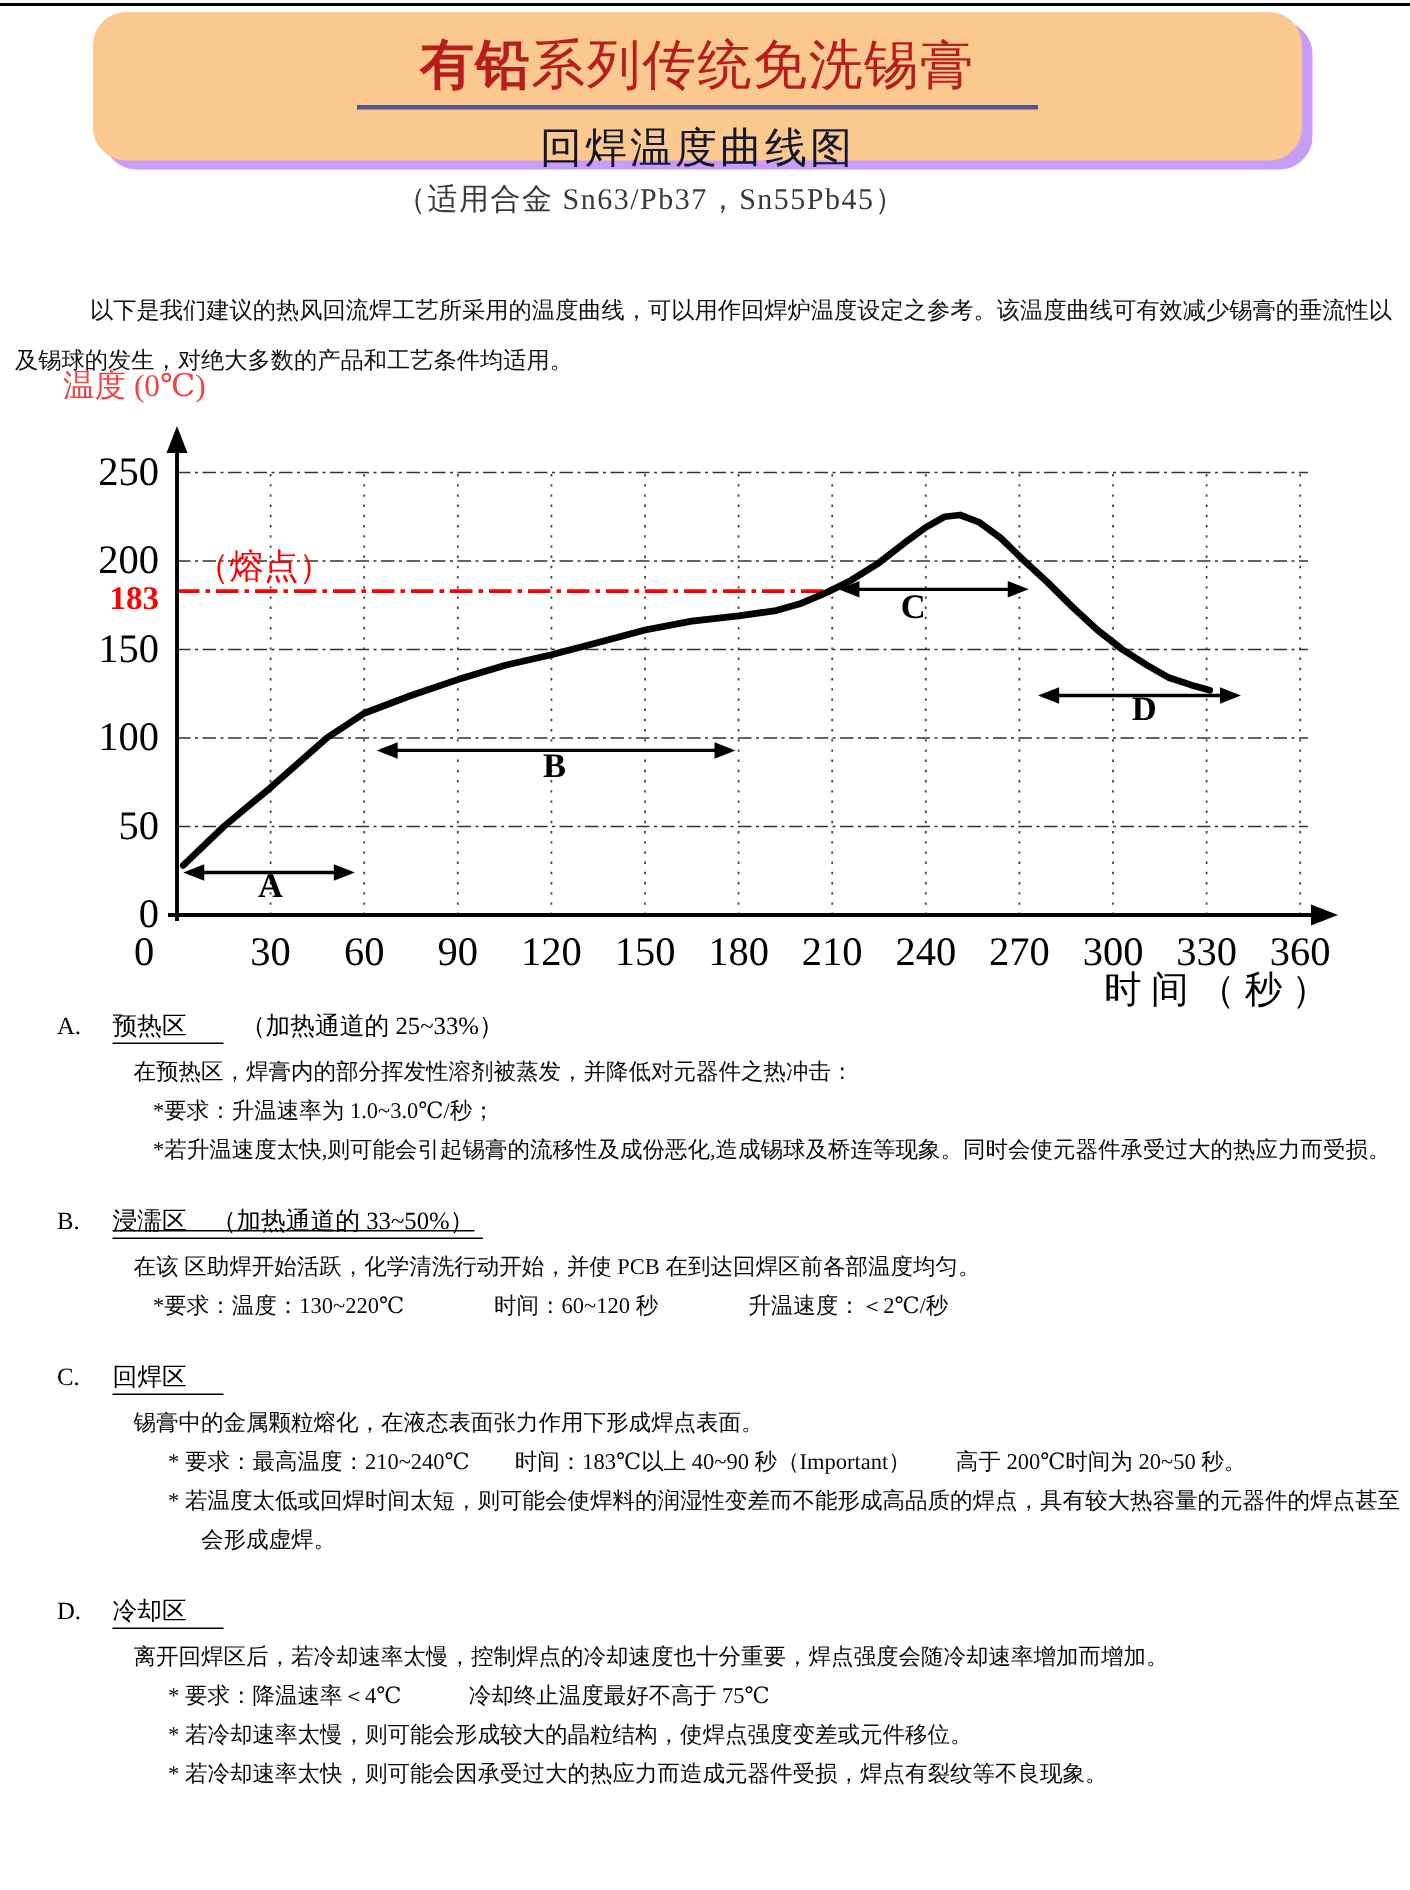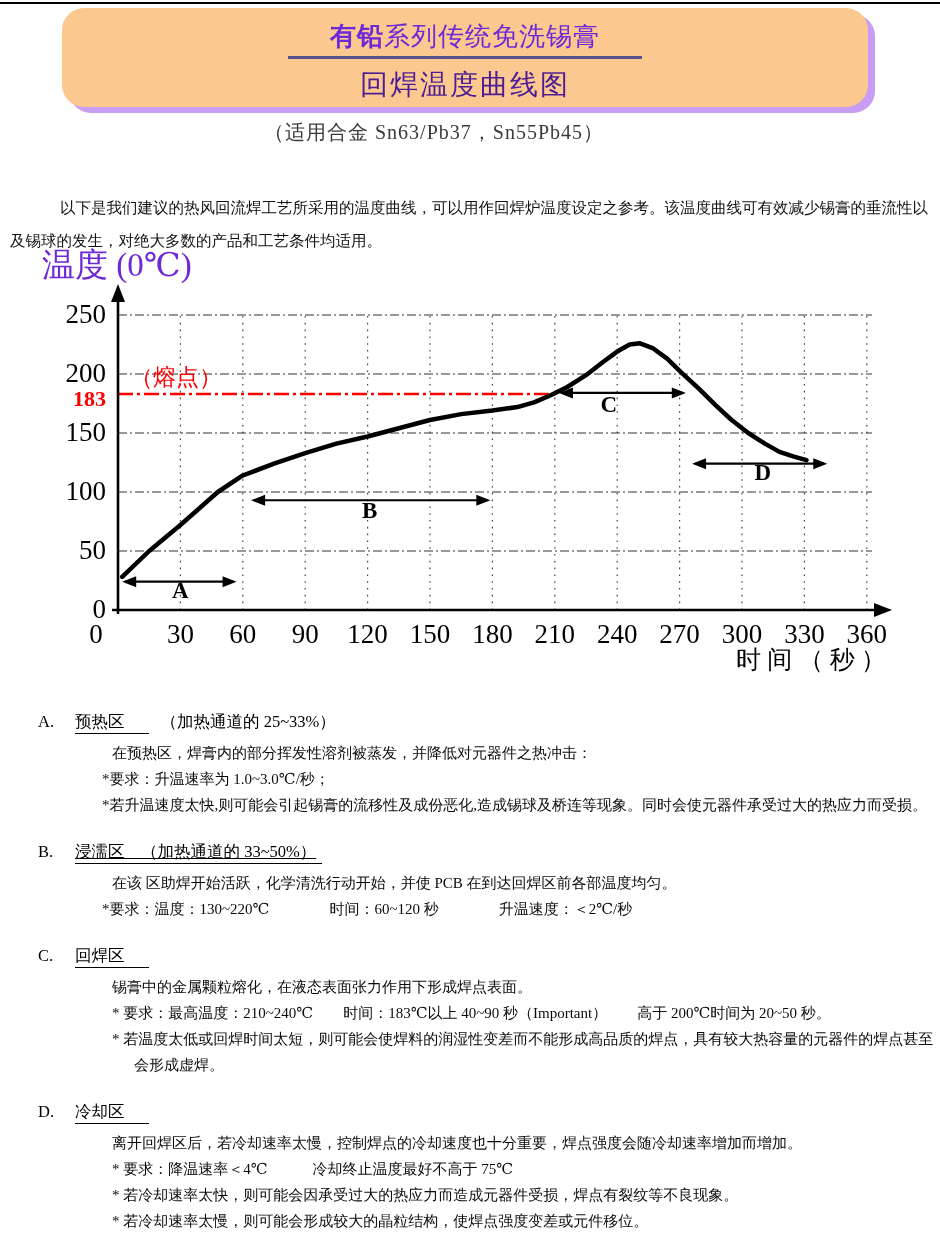--- a/index.html
+++ b/index.html
@@ -8,38 +8,38 @@
     font-family:"Liberation Serif","DejaVu Serif",serif;color:#111;
     overflow:hidden;
   }
   #top-rule{position:absolute;top:2px;left:0;width:940px;height:2px;background:#000;}
   #header-box{
     position:absolute;left:62px;top:8px;width:806px;height:99px;
     background:#FBC88F;border-radius:22px;
     box-shadow:7px 6px 0 0 #C99CF5;
     text-align:center;
   }
-  #title1{margin-top:11px;font-size:26px;color:#6d28d9;letter-spacing:1px;}
+  #title1{margin-top:11px;font-size:36px;color:#b91c1c;letter-spacing:1px;}
   #title1 .u{display:inline-block;border-bottom:3px solid #54548C;padding:0 42px 2px 42px;}
   #title1 .bold{font-weight:bold;}
-  #title2{margin-top:7px;font-size:28px;color:#4c1d95;letter-spacing:2px;}
+  #title2{margin-top:7px;font-size:28px;color:#0f172a;letter-spacing:2px;}
   #subtitle{position:absolute;top:119px;left:0;width:868px;text-align:center;
     font-size:20px;color:#3a3a3a;letter-spacing:1px;}
   #intro{position:absolute;top:191px;left:10px;width:922px;font-size:15.5px;
     line-height:33px;text-indent:50px;}
-  #ylabel{position:absolute;left:42px;top:243px;font-size:33px;color:#6d28d9;}
+  #ylabel{position:absolute;left:42px;top:243px;font-size:21px;color:#ef4444;}
   #chart-wrap{position:absolute;left:48px;top:272px;width:892px;height:408px;}
-  #sections{position:absolute;left:0;top:688px;width:940px;}
+  #sections{position:absolute;left:0;top:650px;width:940px;}
   .sec-heading{margin:22px 0 6px 0;font-size:16.5px;line-height:24px;color:#000;}
   .sec-letter{display:inline-block;margin-left:38px;width:37px;}
   .u-name{border-bottom:1.5px solid #000;padding:0 24px 2px 0;}
   .u-all{border-bottom:1.5px solid #000;padding:0 6px 2px 0;text-decoration:underline;}
   .sec-suffix{margin-left:12px;}
   .sec-line{font-size:15px;line-height:26px;color:#0a0a0a;}
-  .sec-line.para{margin-left:112px;margin-right:10px;}
+  .sec-line.para{margin-left:89px;margin-right:10px;}
   .sec-line.sub{margin-left:102px;margin-right:6px;}
   .sec-line.star{margin-left:112px;margin-right:3px;padding-left:22px;text-indent:-22px;}
 </style>
 </head>
 <body>
 
 <div id="top-rule"></div>
 
 <div id="header-box">
   <div id="title1"><span class="u"><span class="bold">有铅</span><span>系列传统免洗锡膏</span></span></div>
@@ -134,16 +134,16 @@
     <div class="section">
       <div class="sec-heading"><span class="sec-letter">C.</span><span class="u-name">回焊区</span></div>
       <div class="sec-line para">锡膏中的金属颗粒熔化，在液态表面张力作用下形成焊点表面。</div>
       <div class="sec-line star">* 要求：最高温度：210~240℃　　时间：183℃以上 40~90 秒（Important）　　高于 200℃时间为 20~50 秒。</div>
       <div class="sec-line star">* 若温度太低或回焊时间太短，则可能会使焊料的润湿性变差而不能形成高品质的焊点，具有较大热容量的元器件的焊点甚至会形成虚焊。</div>
     </div>
     <div class="section">
       <div class="sec-heading"><span class="sec-letter">D.</span><span class="u-name">冷却区</span></div>
       <div class="sec-line para">离开回焊区后，若冷却速率太慢，控制焊点的冷却速度也十分重要，焊点强度会随冷却速率增加而增加。</div>
       <div class="sec-line star">* 要求：降温速率＜4℃　　　冷却终止温度最好不高于 75℃</div>
+      <div class="sec-line star">* 若冷却速率太慢，则可能会形成较大的晶粒结构，使焊点强度变差或元件移位。</div>
       <div class="sec-line star">* 若冷却速率太快，则可能会因承受过大的热应力而造成元器件受损，焊点有裂纹等不良现象。</div>
-      <div class="sec-line star">* 若冷却速率太慢，则可能会形成较大的晶粒结构，使焊点强度变差或元件移位。</div>
     </div>
   </div>
 
 </body></html>

